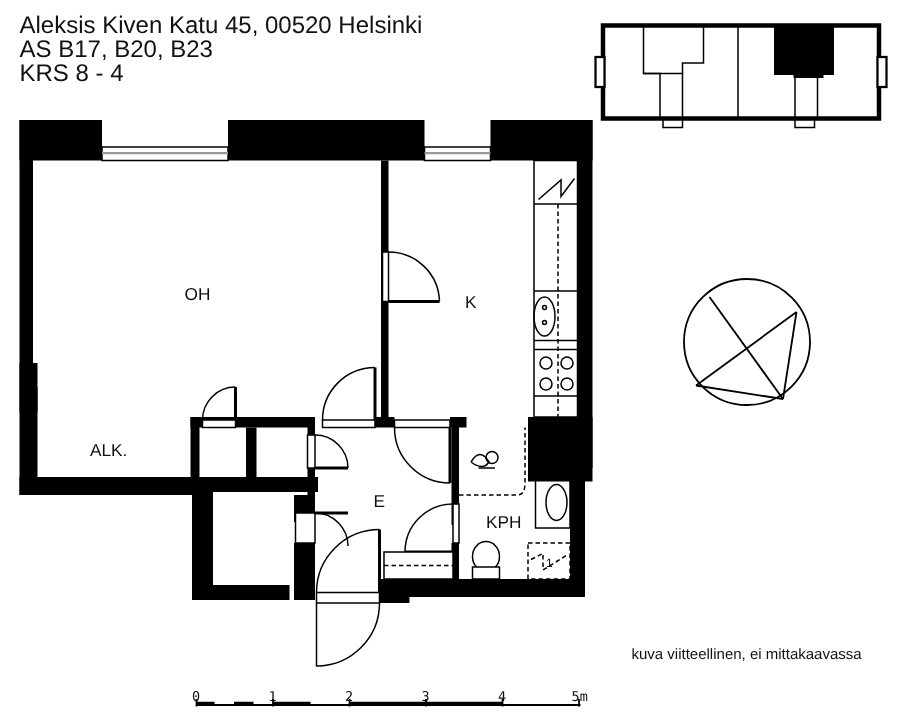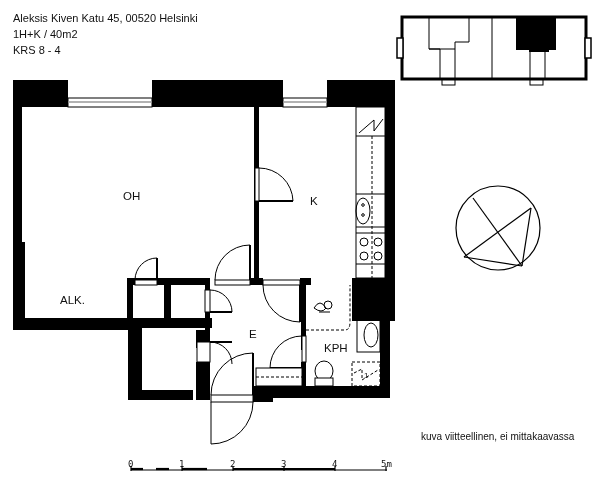--- a/index.html
+++ b/index.html
@@ -1,29 +1,29 @@
 <!DOCTYPE html>
 <html><head>
 <meta charset="utf-8">
 <style>
   html, body { margin:0; padding:0; background:#ffffff; }
   body { width:600px; height:485px; position:relative; overflow:hidden; font-family:"Liberation Sans", sans-serif; color:#111; }
-  .info { position:absolute; left:13px; top:10px; font-size:11px; line-height:16px; }
+  .info { position:absolute; left:13px; top:10px; font-size:16px; line-height:16px; }
   .info div { white-space:nowrap; }
   .disclaimer { position:absolute; left:421px; top:431px; font-size:10px; white-space:nowrap; }
   svg { position:absolute; left:0; top:0; }
   .lbl { font-family:"Liberation Sans", sans-serif; font-size:11.5px; fill:#111; }
   .scale-lbl { font-family:"DejaVu Sans Mono", monospace; font-size:9px; fill:#111; }
 </style>
 </head>
 <body>
 
 <div class="info">
   <div>Aleksis Kiven Katu 45, 00520 Helsinki</div>
-  <div>1H+K / 40m2</div>
+  <div>AS B17, B20, B23</div>
   <div>KRS 8 - 4</div>
 </div>
 
 <svg width="600" height="485" viewBox="0 0 600 485">
 
   <g stroke="#000" fill="none">
     <rect x="402" y="17" width="184" height="62" stroke-width="3"></rect>
     <rect x="397" y="38" width="6" height="20" fill="#fff" stroke-width="1.5"></rect>
     <rect x="585" y="38" width="6" height="20" fill="#fff" stroke-width="1.5"></rect>
     <polyline points="429,18 429,49 440,49 440,79" stroke-width="1"></polyline>

